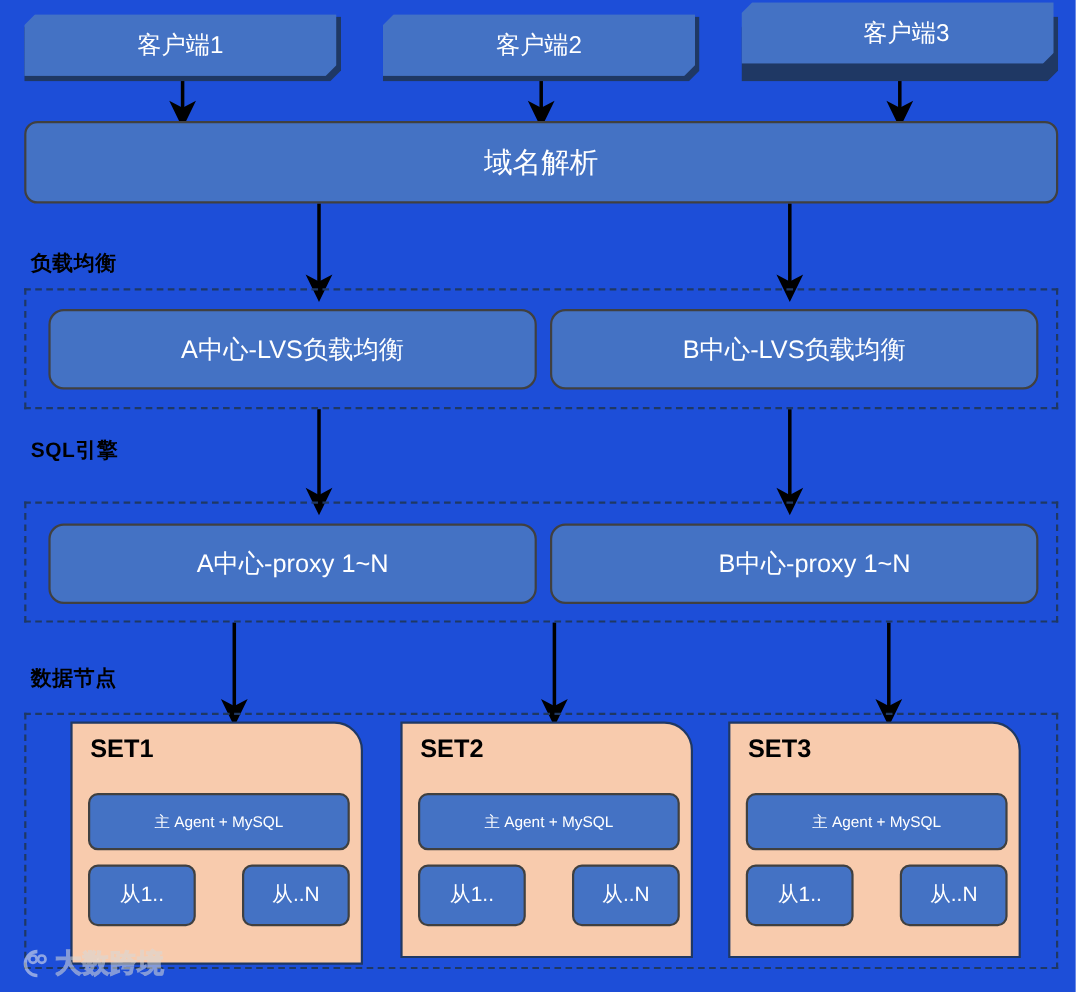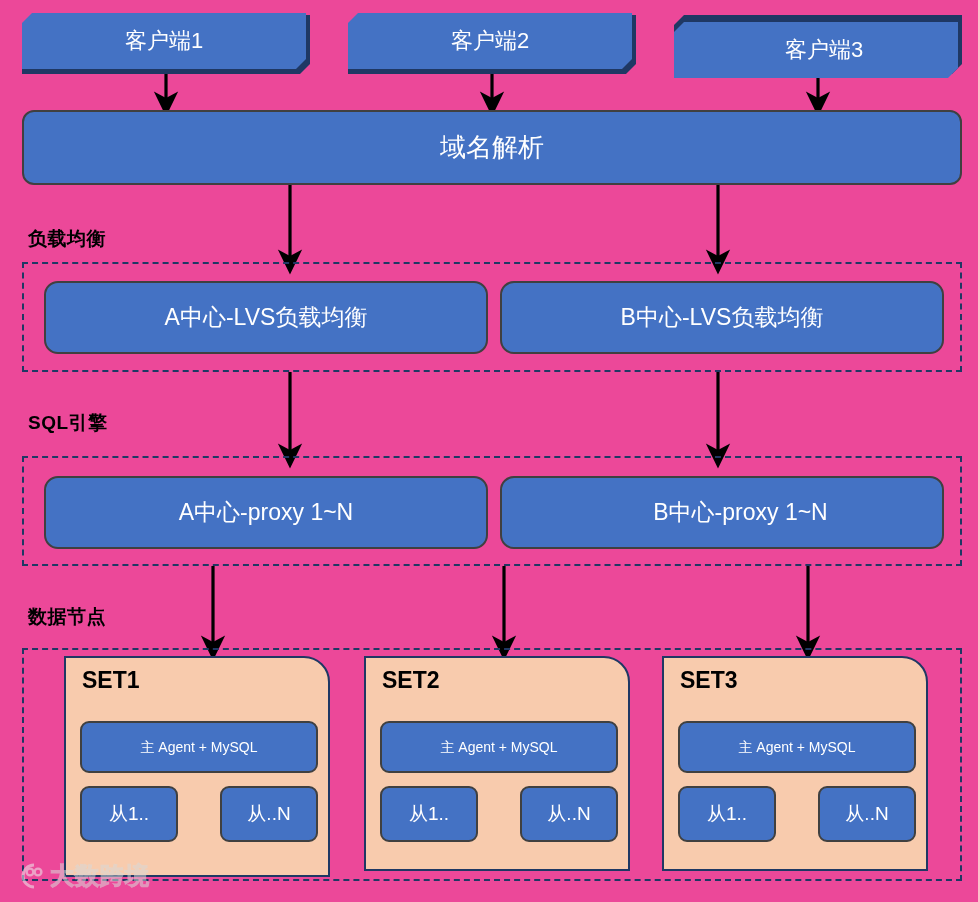--- a/index.html
+++ b/index.html
@@ -9,21 +9,21 @@
     background: #ffffff;
   }
   body {
     font-family: "Liberation Sans", "DejaVu Sans", sans-serif;
   }
 
   #canvas {
     position: relative;
     width: 978px;
     height: 902px;
-    background: #ec4899;
+    background: #1d4ed8;
     overflow: hidden;
   }
 
   
   .blue-box {
     position: absolute;
     background: #4472C4;
     border: 2px solid #404040;
     color: #ffffff;
     display: flex;
@@ -173,40 +173,40 @@
   <div class="blue-box client-box" style="left:22px;  top:13px;  width:284px; height:56px;">
     <span>客户端1</span>
   </div>
 
   <div class="client-shadow" style="left:348px; top:15px;  width:288px; height:59px;"></div>
   <div class="blue-box client-box" style="left:348px; top:13px;  width:284px; height:56px;">
     <span>客户端2</span>
   </div>
 
   <div class="client-shadow" style="left:674px; top:15px;  width:288px; height:59px;"></div>
-  <div class="blue-box client-box" style="left:674px; top:22px;  width:284px; height:56px;padding-left:16px;">
+  <div class="blue-box client-box" style="left:674px; top:2px;  width:284px; height:56px;padding-left:16px;">
     <span>客户端3</span>
   </div>
 
   <div class="blue-box rounded-md" style="left:22px; top:110px; width:940px; height:75px; font-size:26px;">
     <span>域名解析</span>
   </div>
 
   <div class="section-label" style="left:28px; top:226px;">负载均衡</div>
 
   <div class="dashed-group" style="left:22px; top:262px; width:940px; height:110px;"></div>
 
   <div class="blue-box rounded-lg" style="left:44px; top:281px; width:444px; height:73px; font-size:23px;">
     <span>A中心-LVS负载均衡</span>
   </div>
   <div class="blue-box rounded-lg" style="left:500px; top:281px; width:444px; height:73px; font-size:23px;">
     <span>B中心-LVS负载均衡</span>
   </div>
 
-  <div class="section-label" style="left:28px; top:410px;">SQL引擎</div>
+  <div class="section-label" style="left:28px; top:396px;">SQL引擎</div>
 
   <div class="dashed-group" style="left:22px; top:456px; width:940px; height:110px;"></div>
 
   <div class="blue-box rounded-lg" style="left:44px; top:476px; width:444px; height:73px; font-size:23px;text-align:center;">
     <span>A中心-proxy 1~N</span>
   </div>
   <div class="blue-box rounded-lg" style="left:500px; top:476px; width:444px; height:73px; font-size:23px;padding-left:37px;">
     <span>B中心-proxy 1~N</span>
   </div>
 

